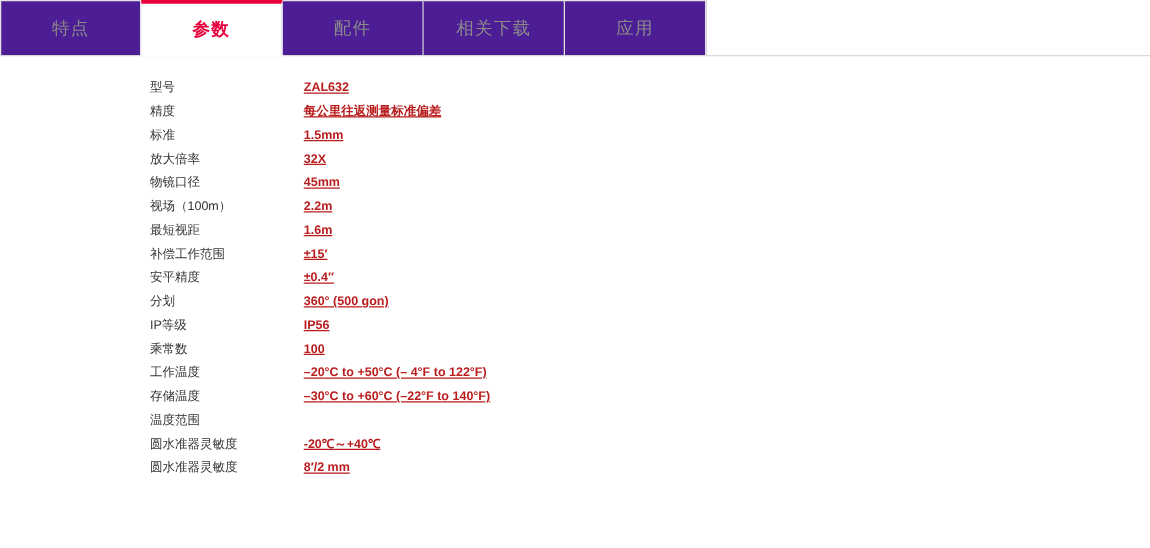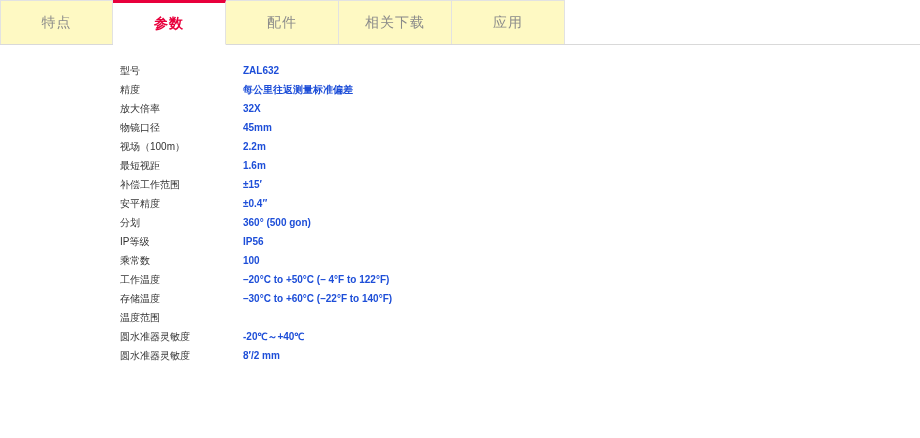--- a/index.html
+++ b/index.html
@@ -32,21 +32,21 @@
   }
   .tab {
     width: 113px;
     height: 44px;
     box-sizing: border-box;
     display: flex;
     align-items: center;
     justify-content: center;
     font-size: 14px;
     color: #8a8a8a;
-    background: #fef9c3;
+    background: #4c1d95;
     border: 1px solid #e2e2e2;
     border-bottom: none;
     border-left: none;
     letter-spacing: 1px;
   }
   .tab:first-child {
     border-left: 1px solid #e2e2e2;
   }
   .tab.active {
     color: #e8003c;
@@ -75,23 +75,24 @@
     vertical-align: top;
     font-size: 10px;
     line-height: 19px;
     white-space: nowrap;
   }
   td.k {
     width: 123px;
     color: #333333;
   }
   td.v {
-    color: #1d4ed8;
+    color: #b91c1c;
     font-weight: bold;
     padding-left: 0;
+    text-decoration: underline;
   }
   .wrapcell {
     white-space: normal;
     width: 123px;
   }
 </style>
 </head>
 <body>
 
 <div class="page">
@@ -117,20 +118,24 @@
   <div class="spec-wrap">
     <table class="spec">
       <tbody>
         <tr>
           <td class="k">型号</td>
           <td class="v">ZAL632</td>
         </tr>
         <tr>
           <td class="k">精度</td>
           <td class="v">每公里往返测量标准偏差</td>
+        </tr>
+        <tr>
+          <td class="k">标准</td>
+          <td class="v">1.5mm</td>
         </tr>
         <tr>
           <td class="k">放大倍率</td>
           <td class="v">32X</td>
         </tr>
         <tr>
           <td class="k">物镜口径</td>
           <td class="v">45mm</td>
         </tr>
         <tr>

